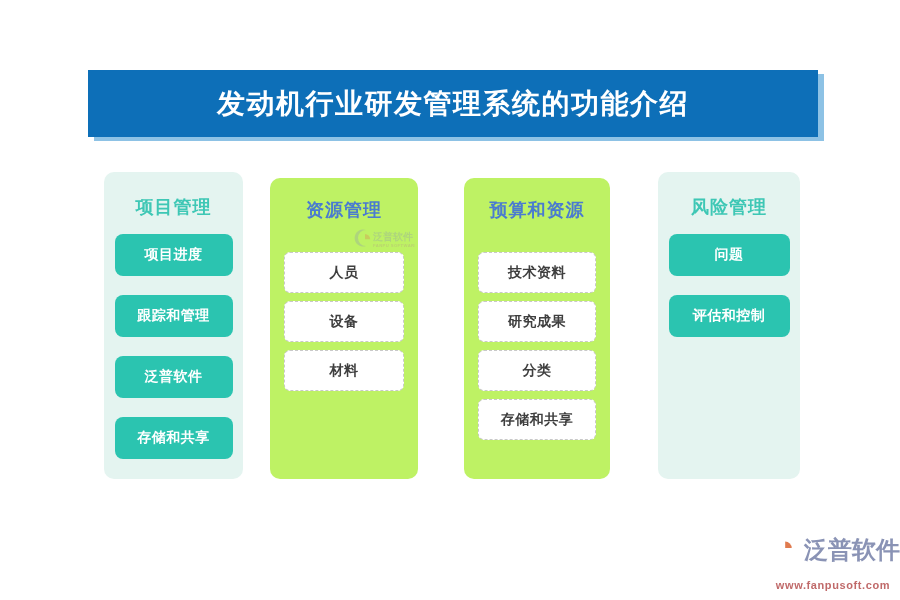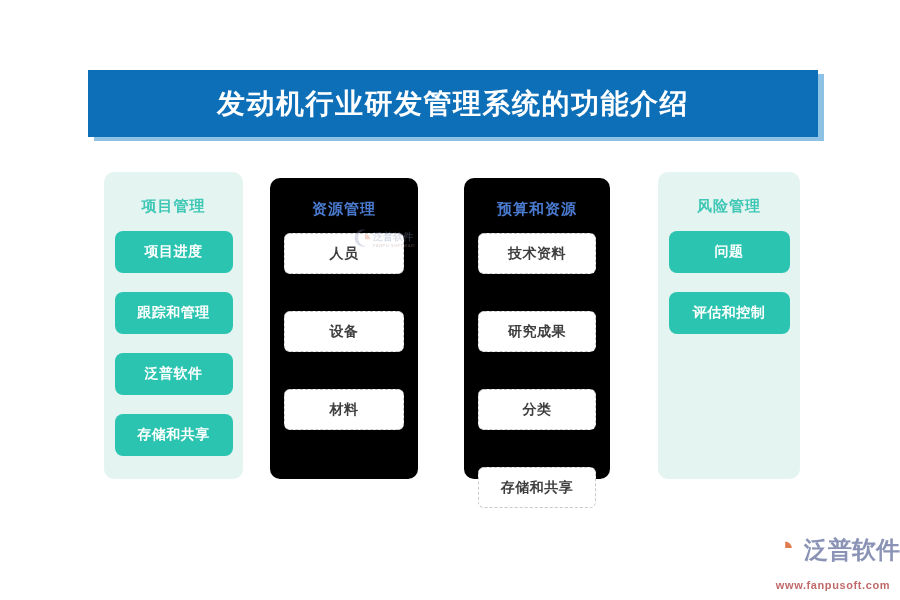--- a/index.html
+++ b/index.html
@@ -69,45 +69,45 @@
   }
   .column {
     position: absolute;
     border-radius: 10px;
     box-sizing: border-box;
     display: flex;
     flex-direction: column;
     align-items: center;
   }
   .column.teal   { background: #e4f4f0; }
-  .column.blue   { background: #000000; }
+  .column.blue   { background: #bef264; }
 
   .col-1 { left: 104px; top: 172px; width: 139px; height: 307px; }
   .col-2 { left: 270px; top: 178px; width: 148px; height: 301px; }
   .col-3 { left: 464px; top: 178px; width: 146px; height: 301px; }
   .col-4 { left: 658px; top: 172px; width: 142px; height: 307px; }
 
   .col-title {
-    font-size: 15px;
+    font-size: 18px;
     font-weight: bold;
     letter-spacing: 1px;
     line-height: 1;
     white-space: nowrap;
   }
   .col-1 .col-title, .col-4 .col-title { color: #3ec7b5; margin-top: 26px; }
   .col-2 .col-title, .col-3 .col-title { color: #4a7bd0; margin-top: 23px; }
 
   .pill-list {
     margin-top: 18px;
     display: flex;
     flex-direction: column;
     align-items: center;
     width: 100%;
   }
-  .col-2 .pill-list, .col-3 .pill-list { margin-top: 17px; gap: 29px; }
+  .col-2 .pill-list, .col-3 .pill-list { margin-top: 33px; }
 
   .pill {
     box-sizing: border-box;
     display: flex;
     align-items: center;
     justify-content: center;
     font-size: 14px;
     font-weight: bold;
     letter-spacing: 0.5px;
     white-space: nowrap;

